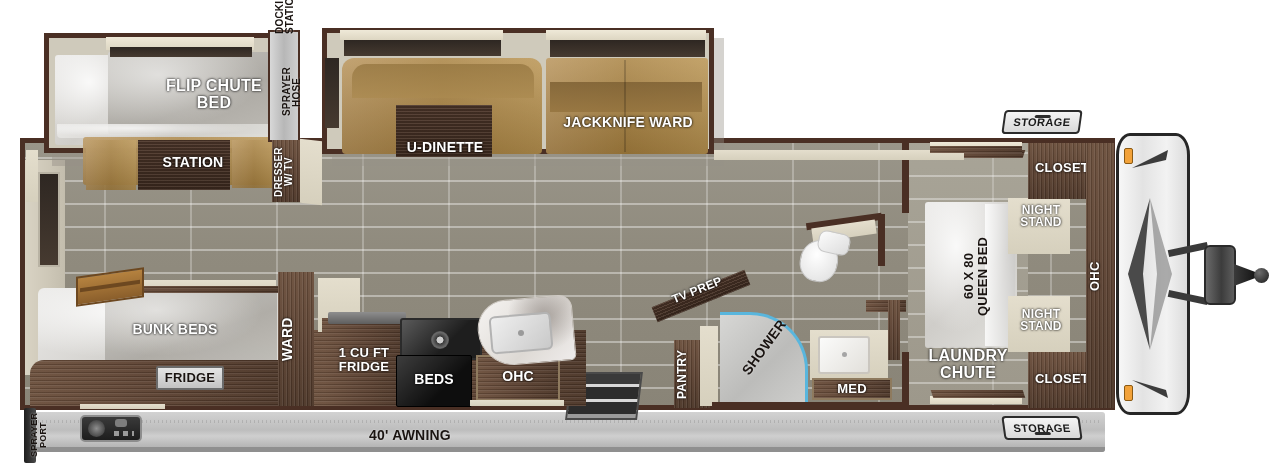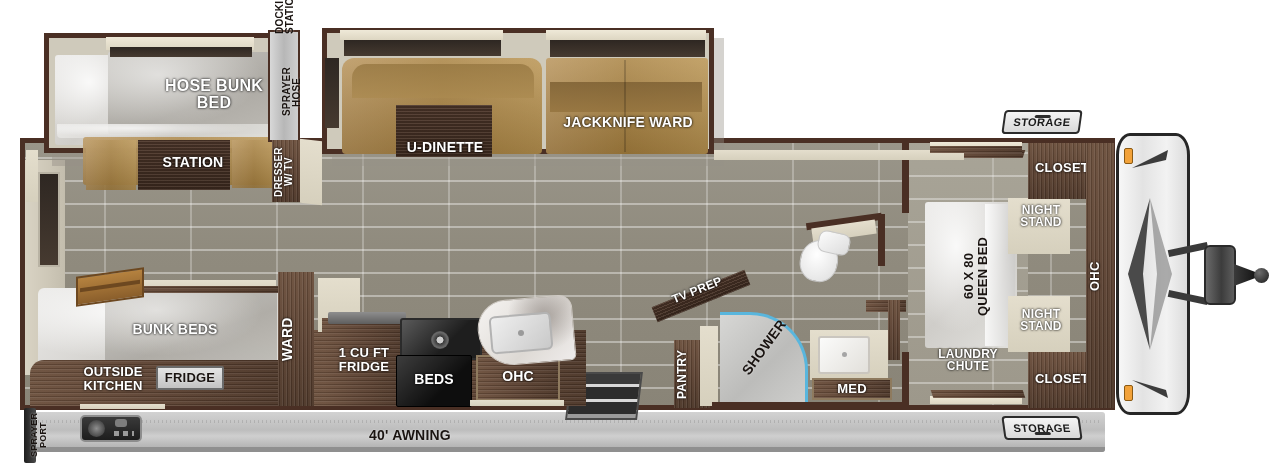--- a/index.html
+++ b/index.html
@@ -141,21 +141,21 @@
   <div class="abs cream" style="left:26px;top:150px;width:12px;height:52px;"></div>
 
   <div class="abs" style="left:52px;top:36px;width:240px;height:130px;background:rgba(150,145,135,.45);"></div>
   <div class="abs shell" style="left:44px;top:33px;width:240px;height:120px;background:#cfcabb;"></div>
 
   <div class="abs mattress" style="left:55px;top:55px;width:100px;height:90px;border-radius:3px;"></div>
   <div class="abs mattress-grey" style="left:108px;top:52px;width:168px;height:82px;border-radius:2px;"></div>
   <div class="abs" style="left:106px;top:37px;width:148px;height:13px;background:linear-gradient(180deg,#efe9d8,#ddd6c2);"></div>
   <div class="abs window-dark" style="left:110px;top:47px;width:142px;height:10px;"></div>
   <div class="abs mattress" style="left:57px;top:124px;width:214px;height:14px;border-radius:0 0 4px 4px;opacity:.9;"></div>
-  <div class="lbl" style="left:150px;top:78px;width:128px;font-size:16px;">HOSE BUNK
+  <div class="lbl" style="left:150px;top:78px;width:128px;font-size:16px;">FLIP CHUTE
 BED</div>
 
   <div class="abs sofa" style="left:83px;top:137px;width:192px;height:48px;border-radius:3px;opacity:.95;"></div>
   <div class="abs wood-dark" style="left:138px;top:140px;width:92px;height:50px;"></div>
   <div class="abs sofa" style="left:86px;top:140px;width:50px;height:50px;opacity:.9;"></div>
   <div class="abs sofa" style="left:232px;top:140px;width:44px;height:48px;opacity:.9;"></div>
   <div class="lbl" style="left:148px;top:155px;width:90px;font-size:14px;">STATION</div>
 
   <div class="abs" style="left:268px;top:30px;width:32px;height:112px;
               background:linear-gradient(90deg,#d8d8d8,#b7b7b7 50%,#cfcfcf);border:2px solid #4a2f24;"></div>
@@ -197,22 +197,20 @@
   <div class="abs wood-h" style="left:108px;top:286px;width:170px;height:7px;"></div>
   <div class="lbl" style="left:120px;top:322px;width:110px;font-size:14px;">BUNK BEDS</div>
 
   <div class="abs" style="left:76px;top:272px;width:68px;height:30px;
               background:linear-gradient(180deg,#b5823f,#8a5e2b);
               border:2px solid #6d4820;transform:skewY(-8deg);"></div>
   <div class="abs" style="left:80px;top:284px;width:60px;height:4px;background:#6d4820;transform:skewY(-8deg);"></div>
 
   <div class="abs wood-h" style="left:30px;top:360px;width:252px;height:46px;border-radius:14px 0 0 0;"></div>
   <div class="abs cream" style="left:80px;top:404px;width:85px;height:5px;"></div>
-  <div class="lbl" style="left:58px;top:365px;width:110px;font-size:13px;">OUTSIDE
-KITCHEN</div>
   <div class="abs" style="left:156px;top:366px;width:68px;height:24px;
               background:linear-gradient(180deg,#e5e5e5,#c3c3c3);border:2px solid #6b6b6b;border-radius:2px;"></div>
   <div class="lbl dark" style="left:156px;top:371px;width:68px;font-size:13px;">FRIDGE</div>
 
   <div class="abs wood" style="left:278px;top:272px;width:36px;height:134px;"></div>
   <div class="lbl vert" style="left:280px;top:300px;width:32px;height:78px;font-size:14px;">WARD</div>
 
   <div class="abs wood-h" style="left:314px;top:330px;width:272px;height:76px;"></div>
   <div class="abs cream" style="left:318px;top:278px;width:42px;height:54px;"></div>
 
@@ -278,21 +276,21 @@
   <div class="abs" style="left:818px;top:232px;width:32px;height:22px;border-radius:8px;
               background:linear-gradient(135deg,#fcfcfc,#dcdcdc);border:1px solid #c8c8c8;transform:rotate(12deg);"></div>
 
   <div class="abs tile2" style="left:908px;top:143px;width:120px;height:262px;"></div>
 
   <div class="abs mattress" style="left:925px;top:202px;width:92px;height:146px;border-radius:3px;"></div>
   <div class="abs" style="left:985px;top:204px;width:30px;height:142px;
               background:linear-gradient(90deg,rgba(255,255,255,.8),rgba(200,200,200,.45));"></div>
   <div class="lbl dark vert" style="left:962px;top:228px;width:36px;height:96px;font-size:13px;">60 X 80
 QUEEN BED</div>
-  <div class="lbl" style="left:920px;top:348px;width:96px;font-size:12px;">LAUNDRY
+  <div class="lbl" style="left:920px;top:348px;width:96px;font-size:16px;">LAUNDRY
 CHUTE</div>
 
   <div class="abs cream" style="left:1008px;top:198px;width:62px;height:56px;"></div>
   <div class="lbl" style="left:1010px;top:204px;width:62px;font-size:12px;">NIGHT
 STAND</div>
   <div class="abs cream" style="left:1008px;top:296px;width:62px;height:56px;"></div>
   <div class="lbl" style="left:1010px;top:308px;width:62px;font-size:12px;">NIGHT
 STAND</div>
 
   <div class="abs wood" style="left:1028px;top:143px;width:68px;height:56px;"></div>

